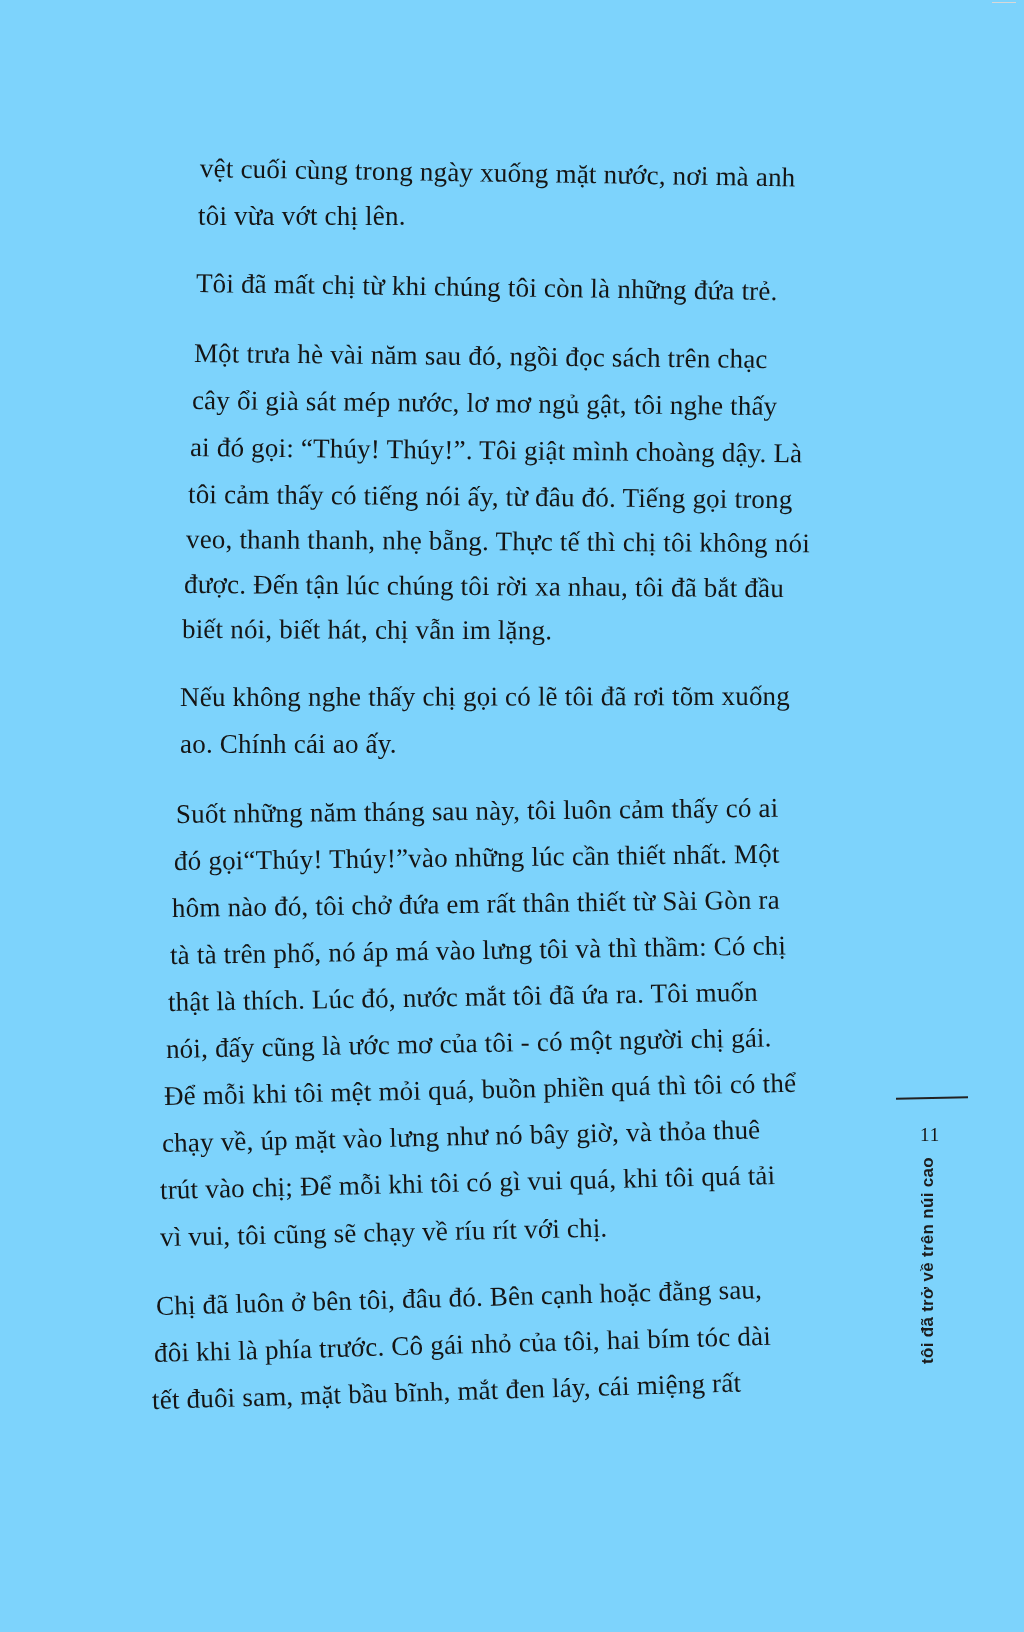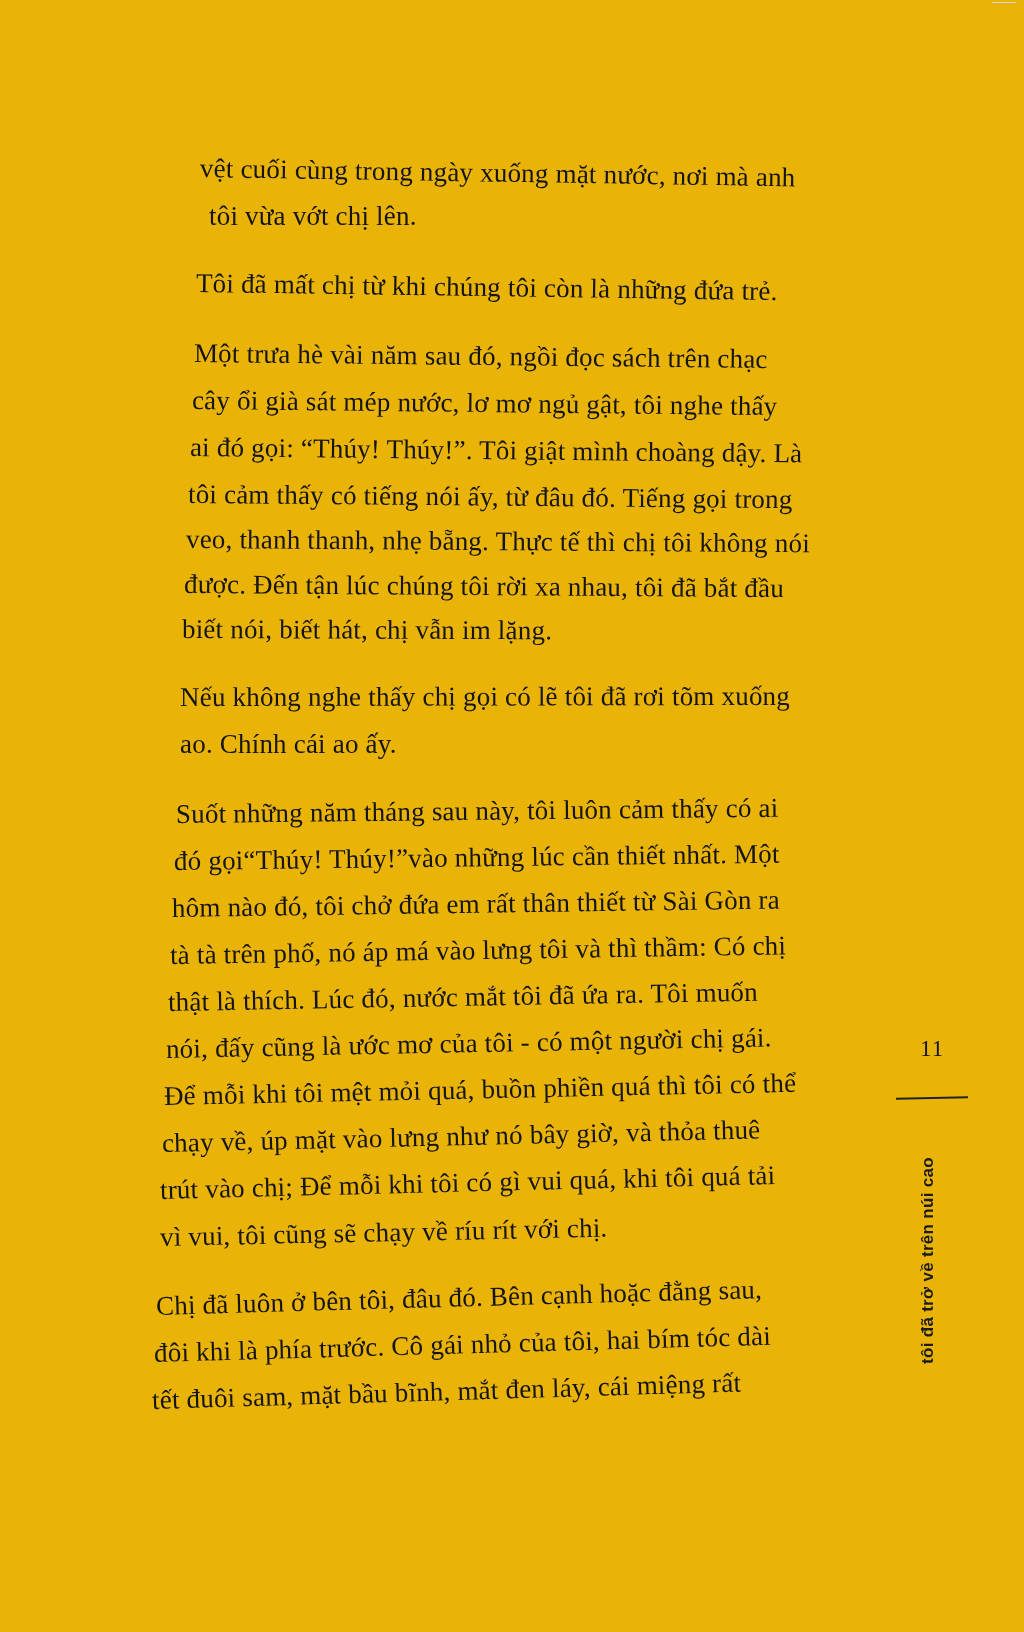--- a/index.html
+++ b/index.html
@@ -13,21 +13,21 @@
       position: relative;
       overflow: hidden;
       font-family: "Liberation Serif", "DejaVu Serif", serif;
       color: #151515;
     }
     .page {
       position: absolute;
       left: 0; top: 0;
       width: 1024px;
       height: 1632px;
-      background: #eab308;
+      background: #7dd3fc;
     }
     .scan-mark {
       position: absolute;
       top: 2px;
       right: 8px;
       width: 24px;
       height: 1px;
       background: #d8d8d8;
     }
     .body-text {
@@ -39,22 +39,22 @@
     .line {
       position: absolute;
       font-size: 27px;
       white-space: nowrap;
       letter-spacing: 0.2px;
       line-height: 1;
     }
     .page-number {
       position: absolute;
       left: 920px;
-      top: 1036px;
-      font-size: 23px;
+      top: 1124px;
+      font-size: 19px;
       letter-spacing: 1px;
     }
     .running-rule {
       position: absolute;
       left: 896px;
       top: 1097px;
       width: 72px;
       height: 2px;
       background: #222;
       transform: rotate(-1deg);
@@ -75,21 +75,21 @@
   </style>
 </head>
 <body>
 
 <div class="page">
   <div class="scan-mark"></div>
 
   <div class="body-text">
 
     <div class="line" style="left:200px; top:155px; transform:rotate(0.9deg); transform-origin:0 50%;">vệt cuối cùng trong ngày xuống mặt nước, nơi mà anh</div>
-    <div class="line" style="left:198px; top:203px;margin-left:11px;">tôi vừa vớt chị lên.</div>
+    <div class="line" style="left:198px; top:203px;">tôi vừa vớt chị lên.</div>
 
     <div class="line" style="left:196px; top:270px; transform:rotate(0.8deg); transform-origin:0 50%;">Tôi đã mất chị từ khi chúng tôi còn là những đứa trẻ.</div>
 
     <div class="line" style="left:194px; top:340px; transform:rotate(0.6deg); transform-origin:0 50%;">Một trưa hè vài năm sau đó, ngồi đọc sách trên chạc</div>
     <div class="line" style="left:192px; top:387px; transform:rotate(0.6deg); transform-origin:0 50%;">cây ổi già sát mép nước, lơ mơ ngủ gật, tôi nghe thấy</div>
     <div class="line" style="left:190px; top:434px; transform:rotate(0.6deg); transform-origin:0 50%;">ai đó gọi: “Thúy! Thúy!”. Tôi giật mình choàng dậy. Là</div>
     <div class="line" style="left:188px; top:481px; transform:rotate(0.5deg); transform-origin:0 50%;">tôi cảm thấy có tiếng nói ấy, từ đâu đó. Tiếng gọi trong</div>
     <div class="line" style="left:186px; top:526px; transform:rotate(0.4deg); transform-origin:0 50%;">veo, thanh thanh, nhẹ bẵng. Thực tế thì chị tôi không nói</div>
     <div class="line" style="left:184px; top:571px; transform:rotate(0.4deg); transform-origin:0 50%;">được. Đến tận lúc chúng tôi rời xa nhau, tôi đã bắt đầu</div>
     <div class="line" style="left:182px; top:616px; transform:rotate(0.2deg); transform-origin:0 50%;">biết nói, biết hát, chị vẫn im lặng.</div>

